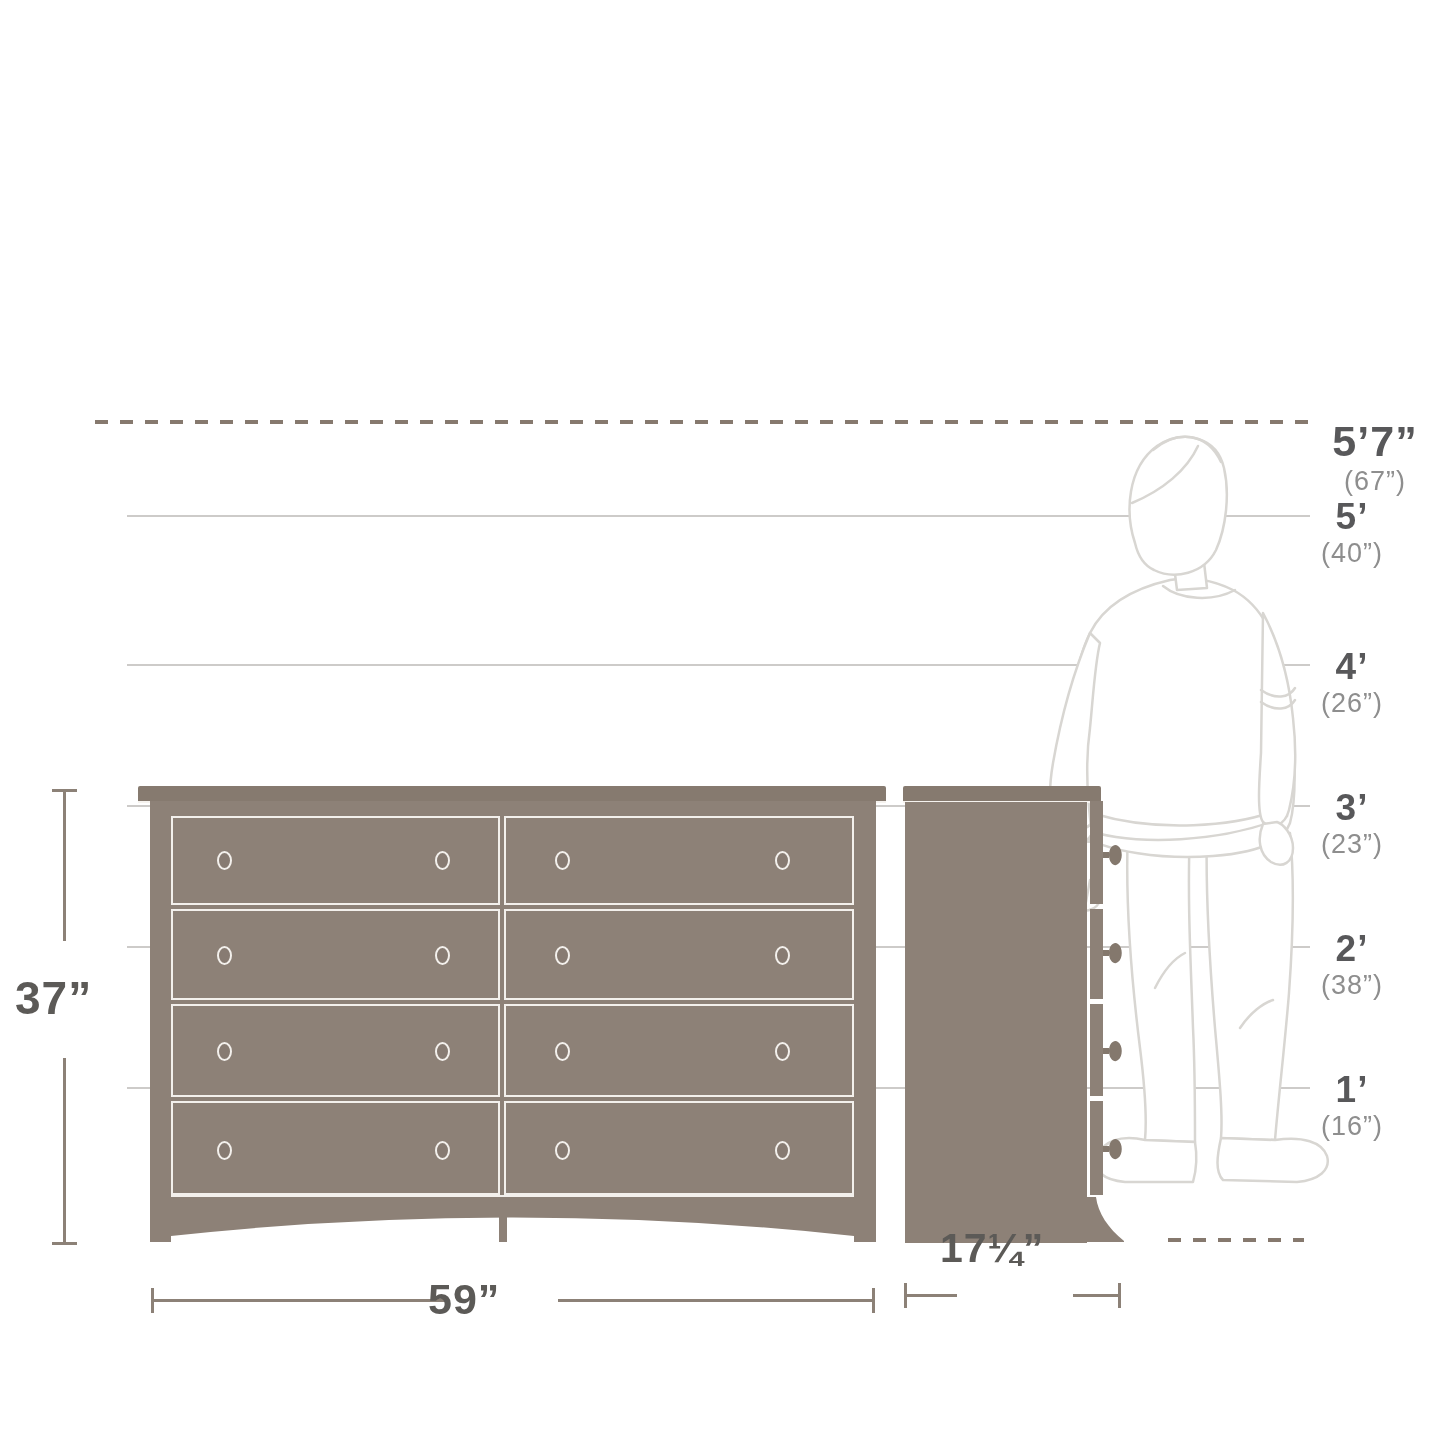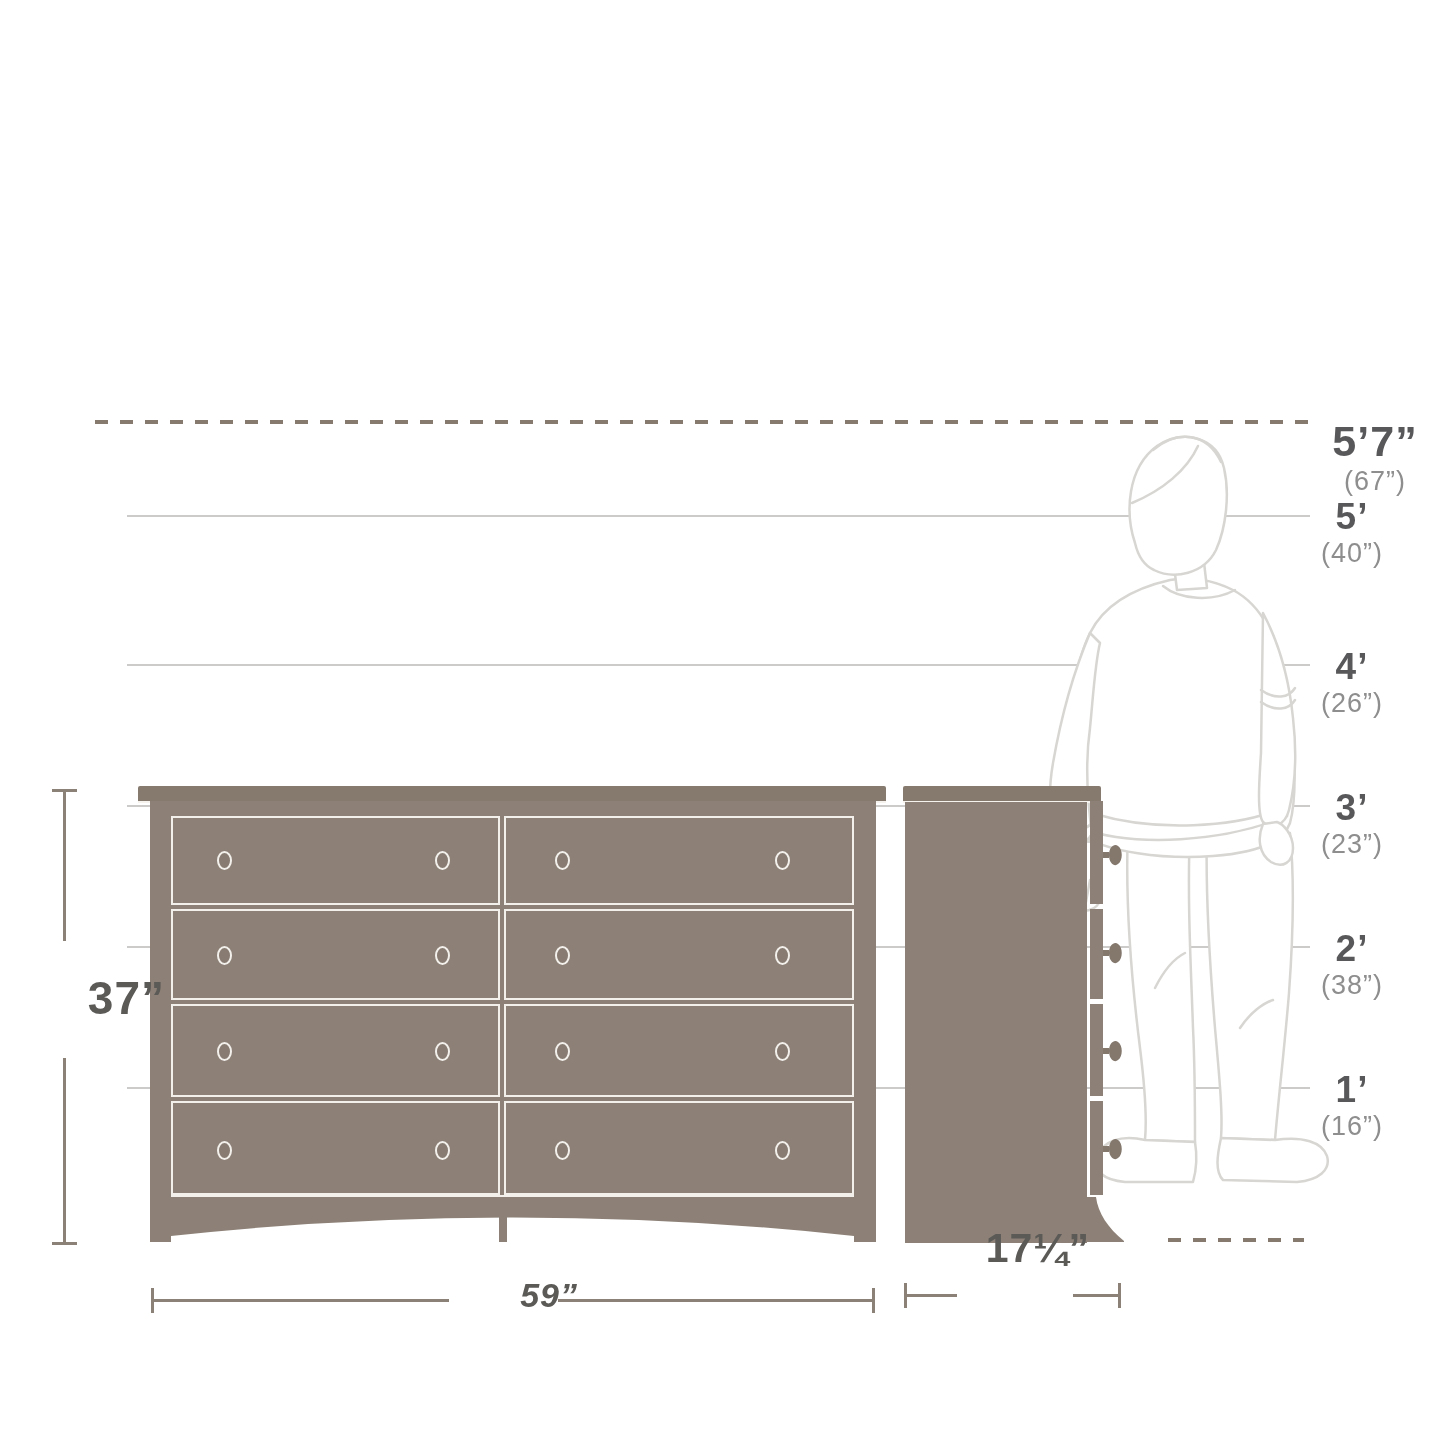--- a/index.html
+++ b/index.html
@@ -27,21 +27,21 @@
   .knob{position:absolute;width:15px;height:19px;border:2px solid #f3f0ec;border-radius:50%;
         box-sizing:border-box;background:rgba(0,0,0,0.04);}
 
   
   #side-panel{position:absolute;left:905px;top:801px;width:182px;height:441px;background:#8d8177;
         border-top:1px solid #f6f3ef;}
   .side-seg{position:absolute;left:1090px;width:13px;background:#8d8177;}
 
   
   .dim{background:#8c8177;position:absolute;}
-  .dim-text{position:absolute;font-weight:bold;color:#5c5a57;letter-spacing:1px;text-align:right;line-height:1;}
+  .dim-text{position:absolute;font-weight:bold;color:#5c5a57;letter-spacing:1px;text-align:left;line-height:1;}
 </style>
 </head>
 <body>
 
 <div class="dash-line" style="left:95px;top:420px;width:1225px;"></div>
 <div class="ref-line" style="top:515px;"></div>
 <div class="ref-line" style="top:664px;"></div>
 <div class="ref-line" style="top:805px;"></div>
 <div class="ref-line" style="top:946px;"></div>
 <div class="ref-line" style="top:1087px;"></div>
@@ -185,21 +185,21 @@
 </svg>
 
 <div class="dim" style="left:52px;top:789px;width:25px;height:3px;"></div>
 <div class="dim" style="left:63px;top:791px;width:3px;height:150px;"></div>
 <div class="dim-text" style="left:15px;top:975px;width:150px;font-size:46px;">37”</div>
 <div class="dim" style="left:63px;top:1058px;width:3px;height:184px;"></div>
 <div class="dim" style="left:52px;top:1242px;width:25px;height:3px;"></div>
 
 <div class="dim" style="left:151px;top:1288px;width:3px;height:25px;"></div>
 <div class="dim" style="left:153px;top:1299px;width:296px;height:3px;"></div>
-<div class="dim-text" style="left:428px;top:1278px;width:150px;font-size:34px;font-style:italic;">59”</div>
+<div class="dim-text" style="left:428px;top:1278px;width:150px;font-size:43px;">59”</div>
 <div class="dim" style="left:558px;top:1299px;width:316px;height:3px;"></div>
 <div class="dim" style="left:872px;top:1288px;width:3px;height:25px;"></div>
 
 <div class="dim" style="left:904px;top:1283px;width:3px;height:25px;"></div>
 <div class="dim" style="left:907px;top:1294px;width:50px;height:3px;"></div>
 <div class="dim-text" style="left:940px;top:1228px;width:150px;font-size:41px;">17¼”</div>
 <div class="dim" style="left:1073px;top:1294px;width:46px;height:3px;"></div>
 <div class="dim" style="left:1118px;top:1283px;width:3px;height:25px;"></div>
 
 </body></html>

